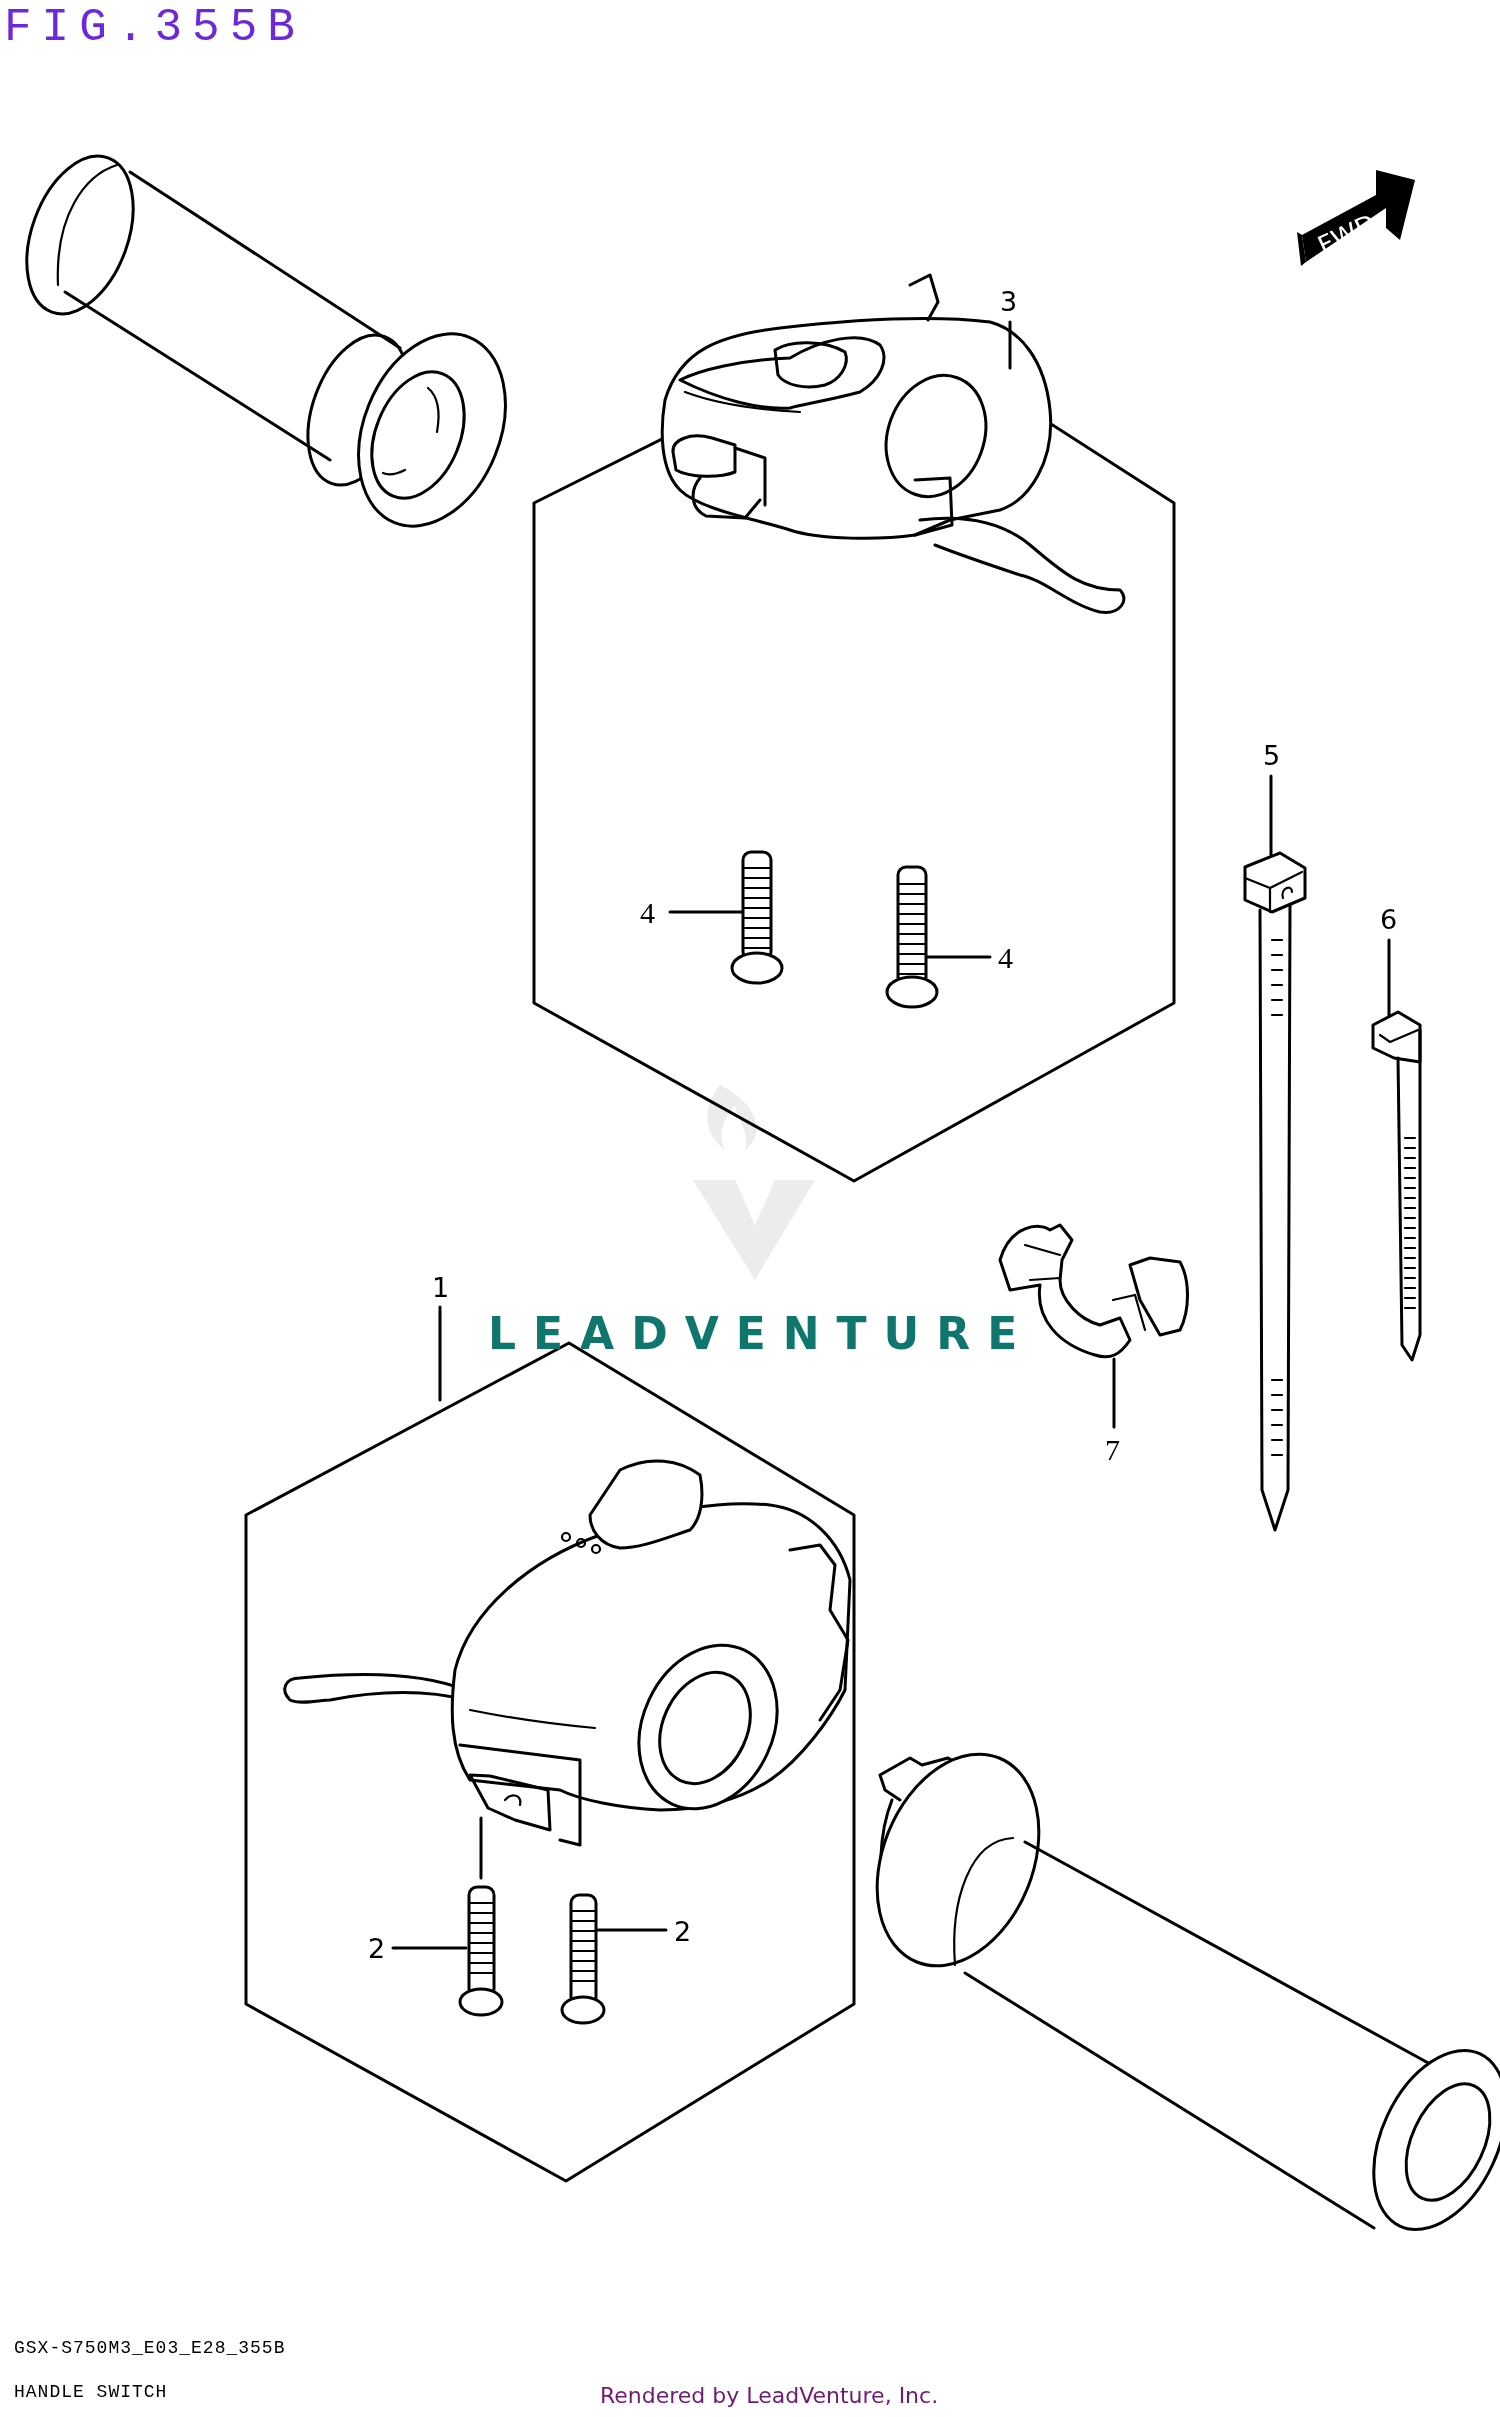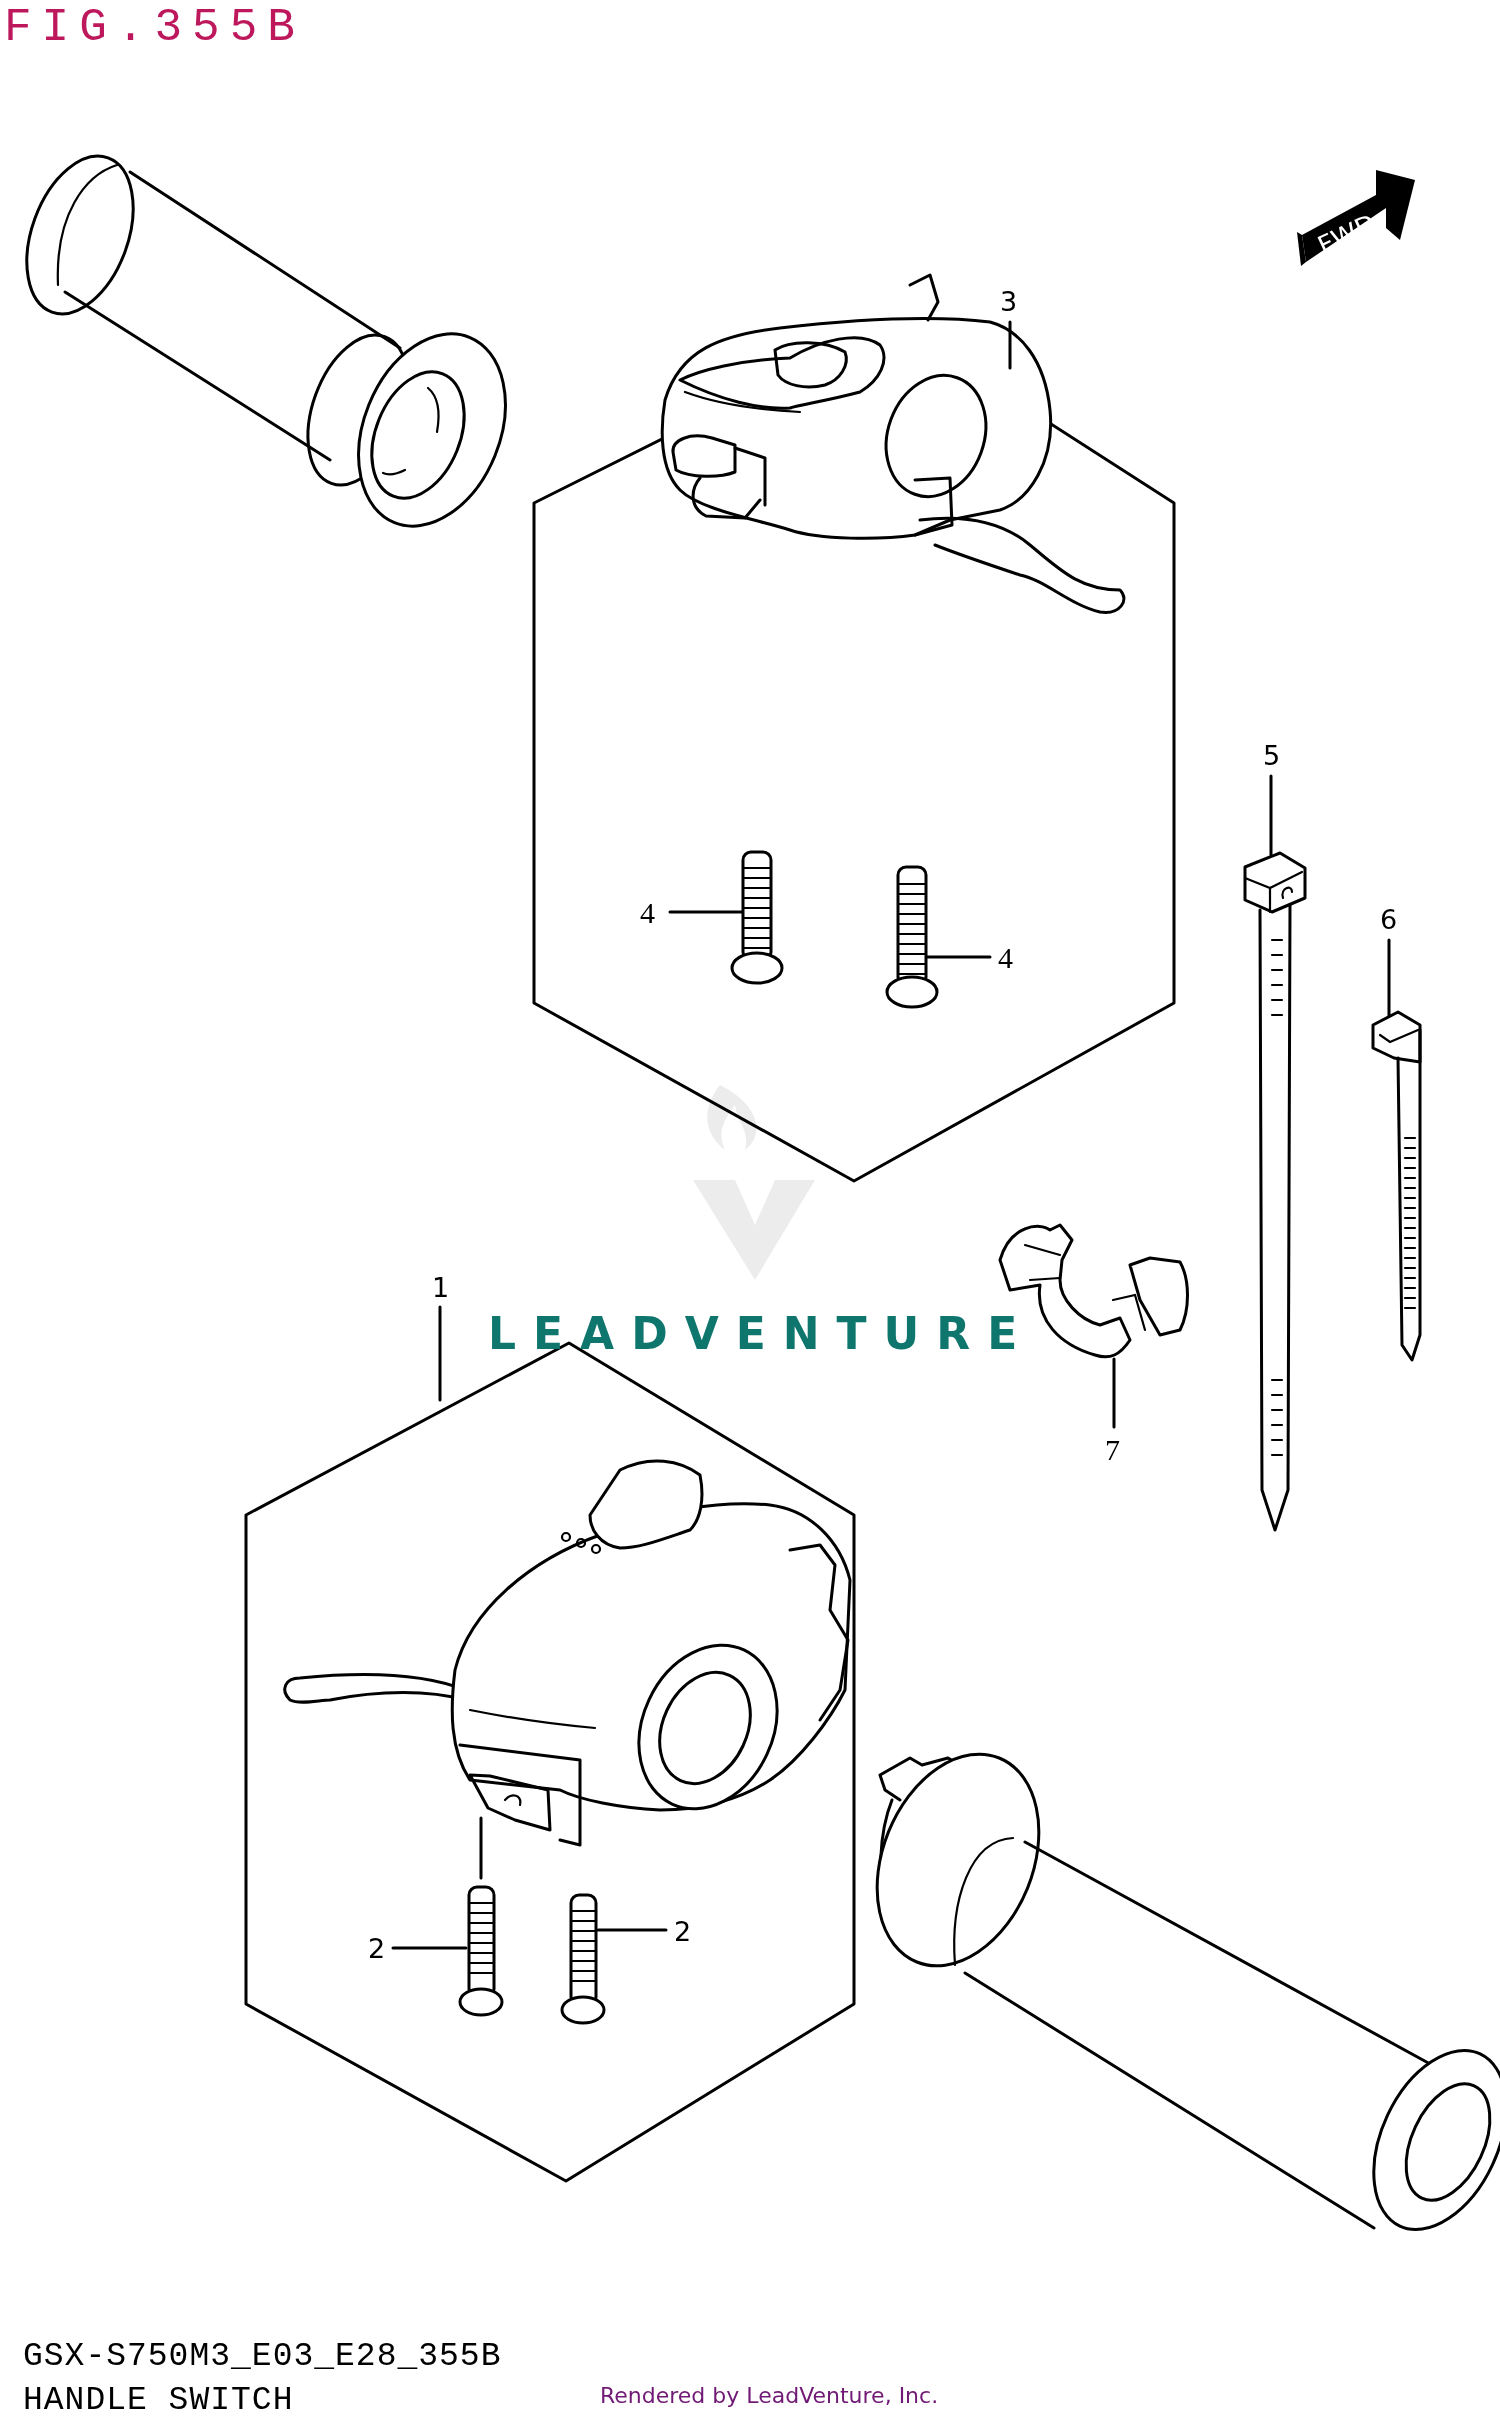--- a/index.html
+++ b/index.html
@@ -1,26 +1,26 @@
 <!DOCTYPE html>
 <html><head>
   <meta charset="utf-8">
   <style>
     html, body { margin: 0; padding: 0; background: #ffffff; }
     body { width: 1500px; height: 2417px; position: relative; overflow: hidden; }
     .canvas { position: absolute; left: 0; top: 0; width: 1500px; height: 2417px; }
     .fig-title {
       position: absolute; left: 4px; top: 2px;
       font-family: "Liberation Mono", "DejaVu Sans Mono", monospace;
-      font-size: 46px; letter-spacing: 10px; color: #be185d;
+      font-size: 46px; letter-spacing: 10px; color: #6d28d9;
     }
     .footer-code, .footer-name {
-      position: absolute; left: 23px;
+      position: absolute; left: 14px;
       font-family: "Liberation Mono", "DejaVu Sans Mono", monospace;
-      font-size: 33px; color: #000; letter-spacing: 1px;
+      font-size: 18px; color: #000; letter-spacing: 1px;
     }
     .footer-code { top: 2338px; }
     .footer-name { top: 2382px; }
     .rendered-by {
       position: absolute; left: 600px; top: 2383px;
       font-family: "DejaVu Sans", sans-serif; font-size: 22px; color: #701a75;
     }
     .watermark {
       position: absolute; left: 488px; top: 1308px;
       font-family: "DejaVu Sans", sans-serif; font-weight: bold;

